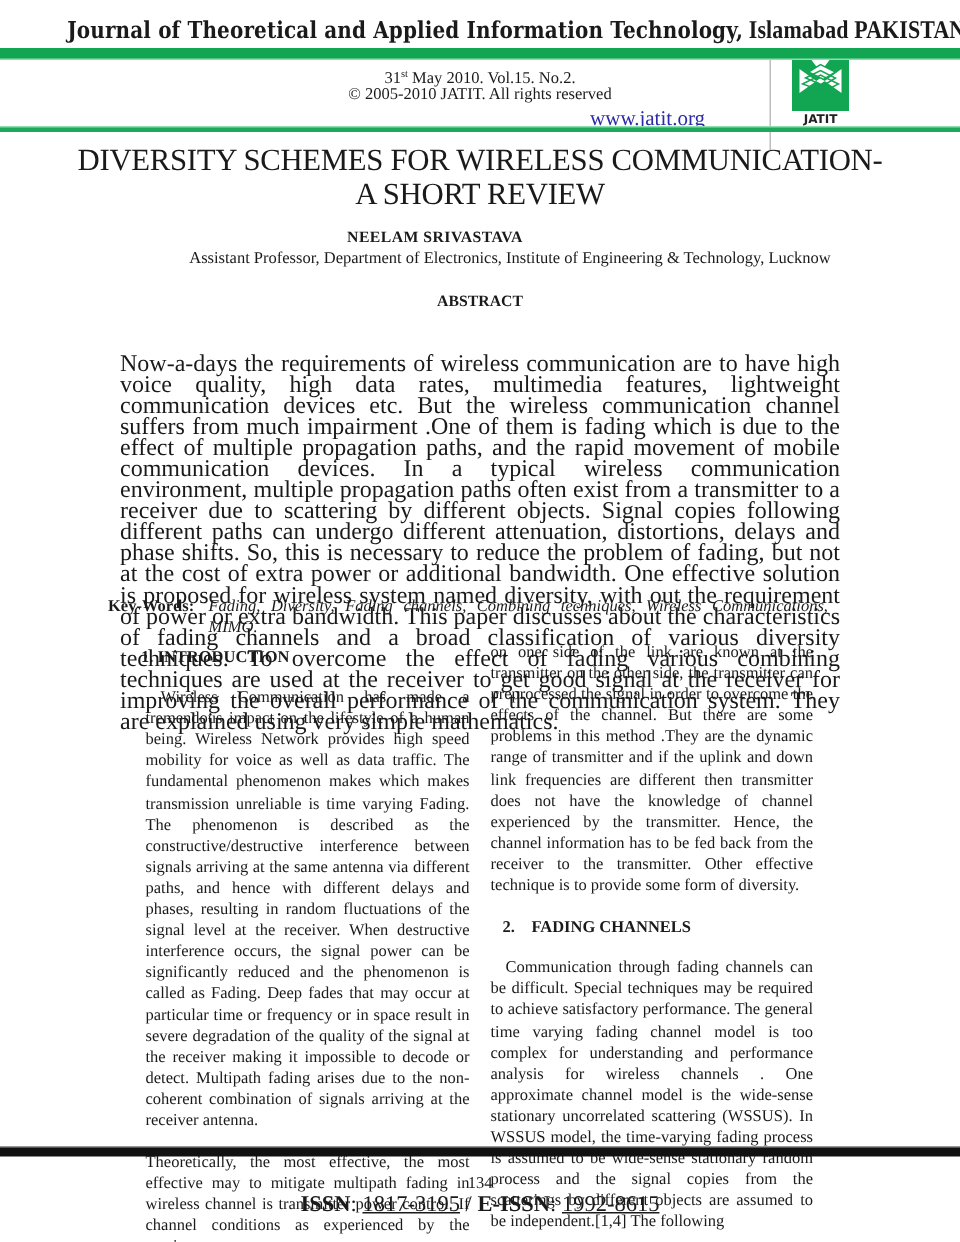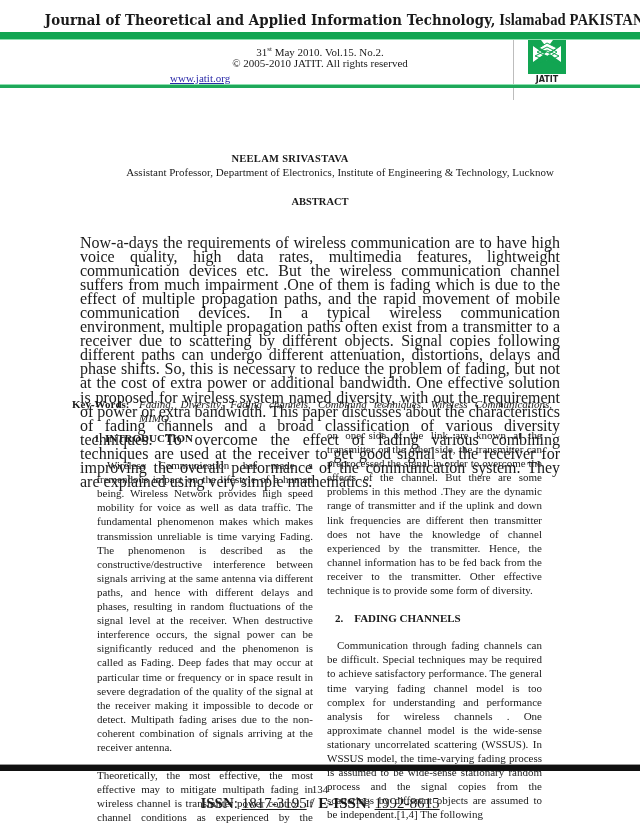--- a/index.html
+++ b/index.html
@@ -8,21 +8,21 @@
   .abs { position: absolute; }
   .journal-title { top: 10px; left: 0; width: 640px; text-align: center;
     font-family: "DejaVu Serif", "Liberation Serif", serif; font-weight: bold;
     font-size: 15.5px; letter-spacing: 0.1px; transform: scaleX(0.86); transform-origin: center; white-space: nowrap; }
   .journal-title .place { font-family: "Liberation Serif", serif; font-weight: bold; font-size: 17px; }
   .green-bar { left: 0; top: 32px; width: 640px; height: 7px; background: #12a552; border-bottom: 1px solid #8ee0b0; }
   .green-line { left: 0; top: 84px; width: 640px; height: 3px; background: #1ea85a; border-top: 1px solid #8ee0b0; }
   .issue { top: 43px; left: 170px; width: 300px; text-align: center; font-size: 11px; line-height: 13px; }
   .issue sup { font-size: 7px; }
   .copyright { top: 57px; left: 170px; width: 300px; text-align: center; font-size: 11px; }
-  .site { top: 72px; left: 170px; width: 300px; text-align: left; font-size: 11px; }
+  .site { top: 72px; left: 170px; width: 300px; text-align: right; font-size: 14px; }
   .site a { color: #2a2aa8; text-decoration: underline; }
   .vline { left: 513px; top: 40px; width: 1px; height: 60px; background: #bdbdbd; }
   .logo { left: 527px; top: 38px; width: 40px; height: 46px; }
   .paper-title { top: 96px; left: 40px; width: 560px; text-align: center; font-size: 20.5px; line-height: 23px; letter-spacing: -0.2px; }
   .author { top: 153px; left: 0; width: 580px; text-align: center; font-size: 10.5px; font-weight: bold; letter-spacing: 0.3px; }
   .affil { top: 166px; left: 0; width: 640px; text-align: center; font-size: 11px; line-height: 13px; padding-left: 20px; }
   .abstract-h { top: 196px; left: 0; width: 640px; text-align: center; font-size: 10.5px; font-weight: bold; }
   .abstract { top: 236px; left: 80px; width: 480px; font-size: 16px; line-height: 14.05px; text-align: justify; }
   .kw { top: 397px; left: 72px; width: 480px; font-size: 11px; line-height: 14px; display: flex; }
   .kw-label { font-weight: bold; width: 67px; flex: none; }
@@ -56,20 +56,22 @@
     <polygon points="12,10 20,5 30,10 22,15" fill="#ffffff" stroke="#12a552" stroke-width="1"></polygon>
     <polygon points="10,14 20,9 30,14 22,19" fill="none" stroke="#12a552" stroke-width="1"></polygon>
     <polygon points="8,18 20,12 32,18 22,23" fill="none" stroke="#12a552" stroke-width="1"></polygon>
     <polygon points="1,30 20,22 39,30 39,36 1,36" fill="#12a552"></polygon>
     <text x="20" y="44" text-anchor="middle" font-family="DejaVu Sans, sans-serif" font-weight="bold" font-size="8" fill="#222">JATIT</text>
   </svg>
 </div>
 <div class="abs green-line"></div>
 
 <div class="abs paper-title">
+    <div>DIVERSITY SCHEMES FOR WIRELESS COMMUNICATION-</div>
+    <div>A SHORT REVIEW</div>
   </div>
 <div class="abs author">NEELAM SRIVASTAVA</div>
 <div class="abs affil">
     <div>Assistant Professor, Department of Electronics, Institute of Engineering &amp; Technology, Lucknow</div>
   </div>
 
 <div class="abs abstract-h">ABSTRACT</div>
 <div class="abs abstract">Now-a-days the requirements of wireless communication are to have high voice quality, high data rates, multimedia features, lightweight communication devices etc. But the wireless communication channel suffers from much impairment .One of them is fading which is due to the effect of multiple propagation paths, and the rapid movement of mobile communication devices. In a typical wireless communication environment, multiple propagation paths often exist from a transmitter to a receiver due to scattering by different objects. Signal copies following different paths can undergo different attenuation, distortions, delays and phase shifts. So, this is necessary to reduce the problem of fading, but not at the cost of extra power or additional bandwidth. One effective solution is proposed for wireless system named diversity, with out the requirement of power or extra bandwidth. This paper discusses about the characteristics of fading channels and a broad classification of various diversity techniques. To overcome the effect of fading various combining techniques are used at the receiver to get good signal at the receiver for improving the overall performance of the communication system. They are explained using very simple mathematics.</div>
 
 <div class="abs kw">

